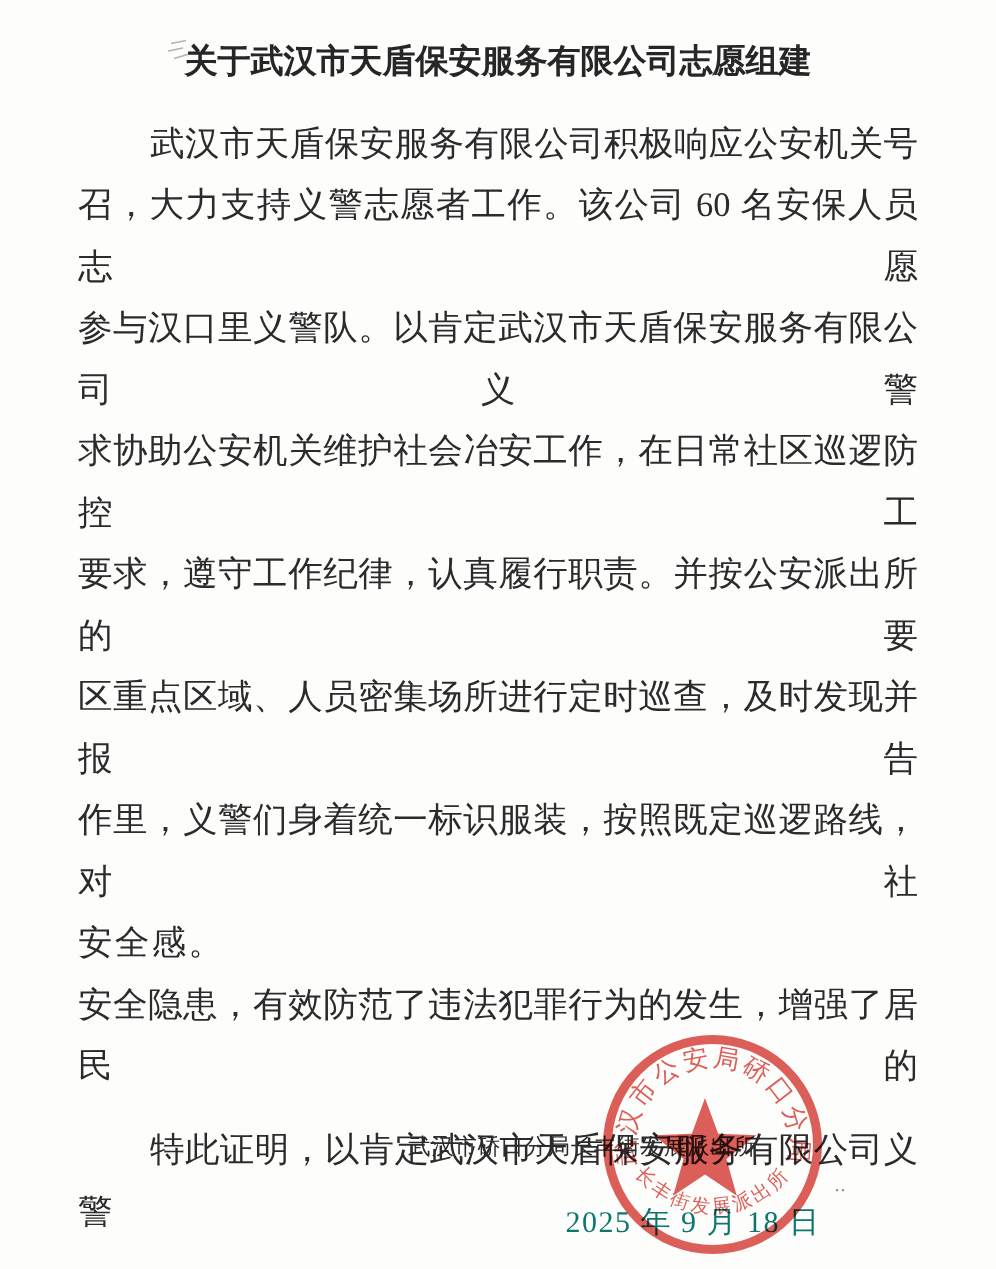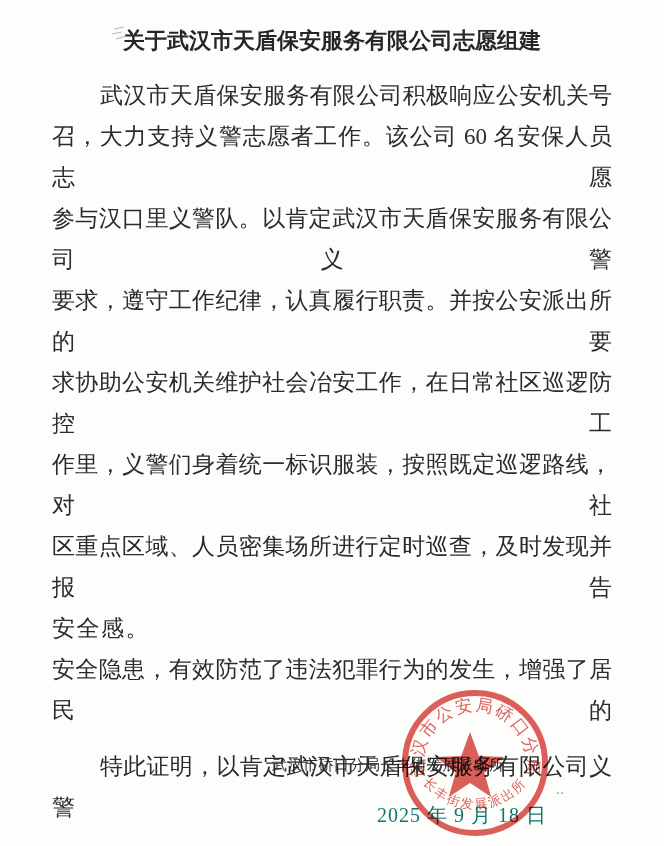--- a/index.html
+++ b/index.html
@@ -94,24 +94,24 @@
 
   <div class="title">
     <div class="title-line l1">关于武汉市天盾保安服务有限公司志愿组建</div>
   </div>
 
   <div class="body-text">
     <div class="para">
       <div class="line just indent">武汉市天盾保安服务有限公司积极响应公安机关号</div>
       <div class="line just">召，大力支持义警志愿者工作。该公司 60 名安保人员志愿</div>
       <div class="line just">参与汉口里义警队。以肯定武汉市天盾保安服务有限公司义警</div>
+      <div class="line just">求协助公安机关维护社会冶安工作，在日常社区巡逻防控工</div>
       <div class="line just">要求，遵守工作纪律，认真履行职责。并按公安派出所的要</div>
-      <div class="line just">求协助公安机关维护社会冶安工作，在日常社区巡逻防控工</div>
+      <div class="line just">区重点区域、人员密集场所进行定时巡查，及时发现并报告</div>
       <div class="line just">作里，义警们身着统一标识服装，按照既定巡逻路线，对社</div>
-      <div class="line just">区重点区域、人员密集场所进行定时巡查，及时发现并报告</div>
       <div class="line last">安全感。</div>
       <div class="line just">安全隐患，有效防范了违法犯罪行为的发生，增强了居民的</div>
     </div>
     <div class="para para2">
       <div class="line just indent">特此证明，以肯定武汉市天盾保安服务有限公司义警</div>
 
     </div>
   </div>
 
   <div class="signature">武汉市硚口分局长丰街发展派出所</div>

